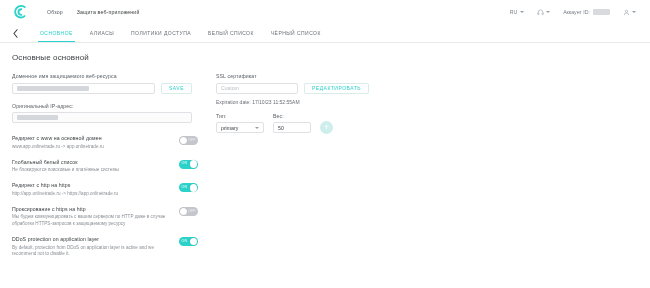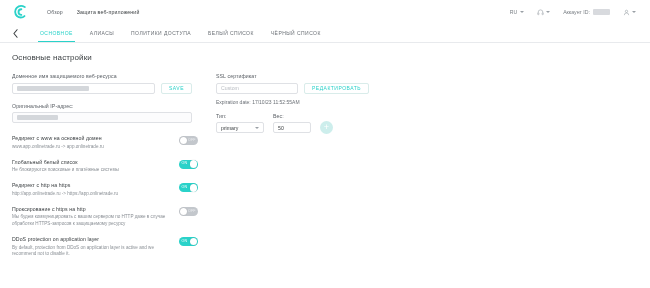--- a/index.html
+++ b/index.html
@@ -336,21 +336,21 @@
   <div class="tabs">
     <span class="tab active">ОСНОВНОЕ</span>
     <span class="tab">АЛИАСЫ</span>
     <span class="tab">ПОЛИТИКИ ДОСТУПА</span>
     <span class="tab">БЕЛЫЙ СПИСОК</span>
     <span class="tab">ЧЁРНЫЙ СПИСОК</span>
   </div>
 </div>
 
 <div class="main">
-  <h1 class="page-title">Основные настройки</h1>
+  <h1 class="page-title">Основные основной</h1>
 
   <div class="cols">
 
     <div class="col-left">
 
       <div>
         <div class="field-label">Доменное имя защищаемого веб-ресурса</div>
         <div class="input-row">
           <div class="txt-input w-domain">
             <span class="redact-val" style="width:72px"></span>

